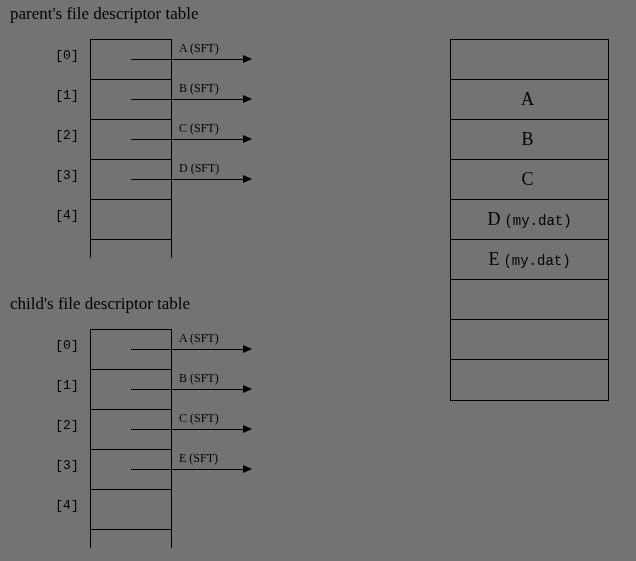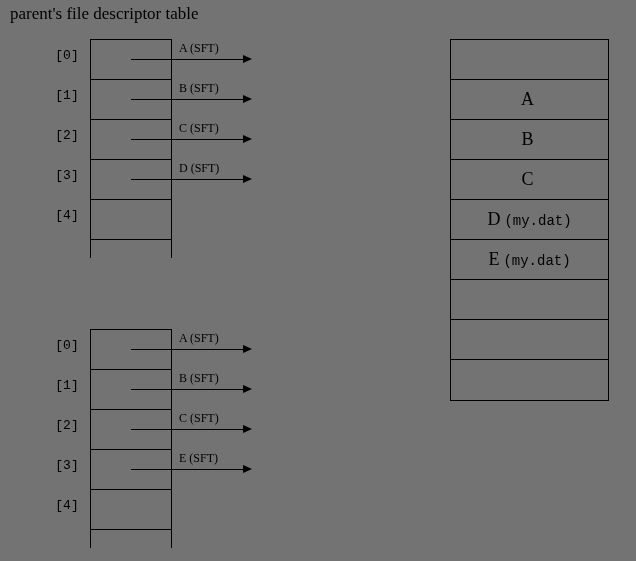--- a/index.html
+++ b/index.html
@@ -141,20 +141,21 @@
       </div>
       <div class="fd-row">
         <span class="fd-index">[4]</span>
         <span class="fd-pointer"></span>
       </div>
     </div>
     <div class="fd-ext"></div>
   </div>
 
   <div class="group fd-group child">
+    <div class="diagram-title">child's file descriptor table</div>
     <div class="fd-box">
       <div class="fd-row">
         <span class="fd-index">[0]</span>
         <span class="fd-pointer">A (SFT)</span>
         <span class="fd-arrow"></span>
       </div>
       <div class="fd-row">
         <span class="fd-index">[1]</span>
         <span class="fd-pointer">B (SFT)</span>
         <span class="fd-arrow"></span>

